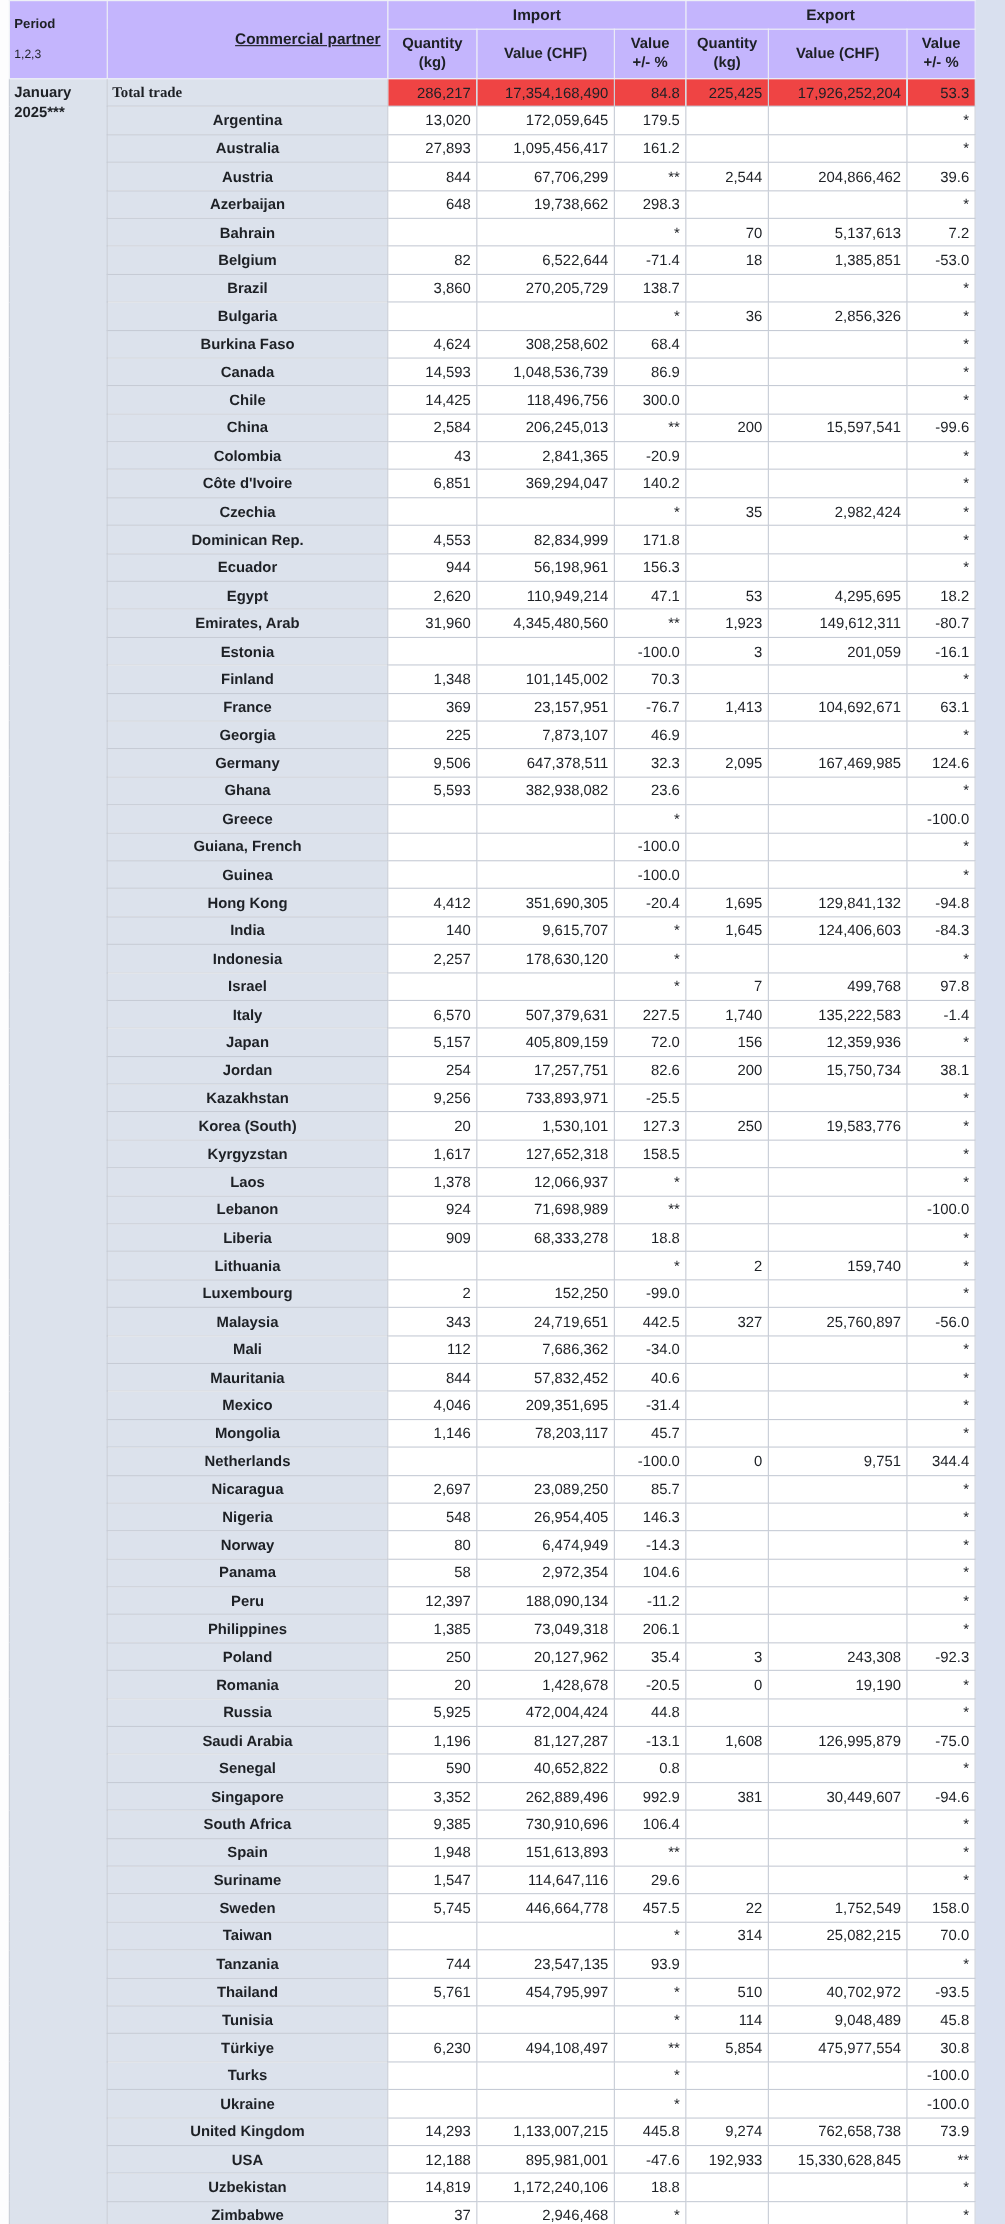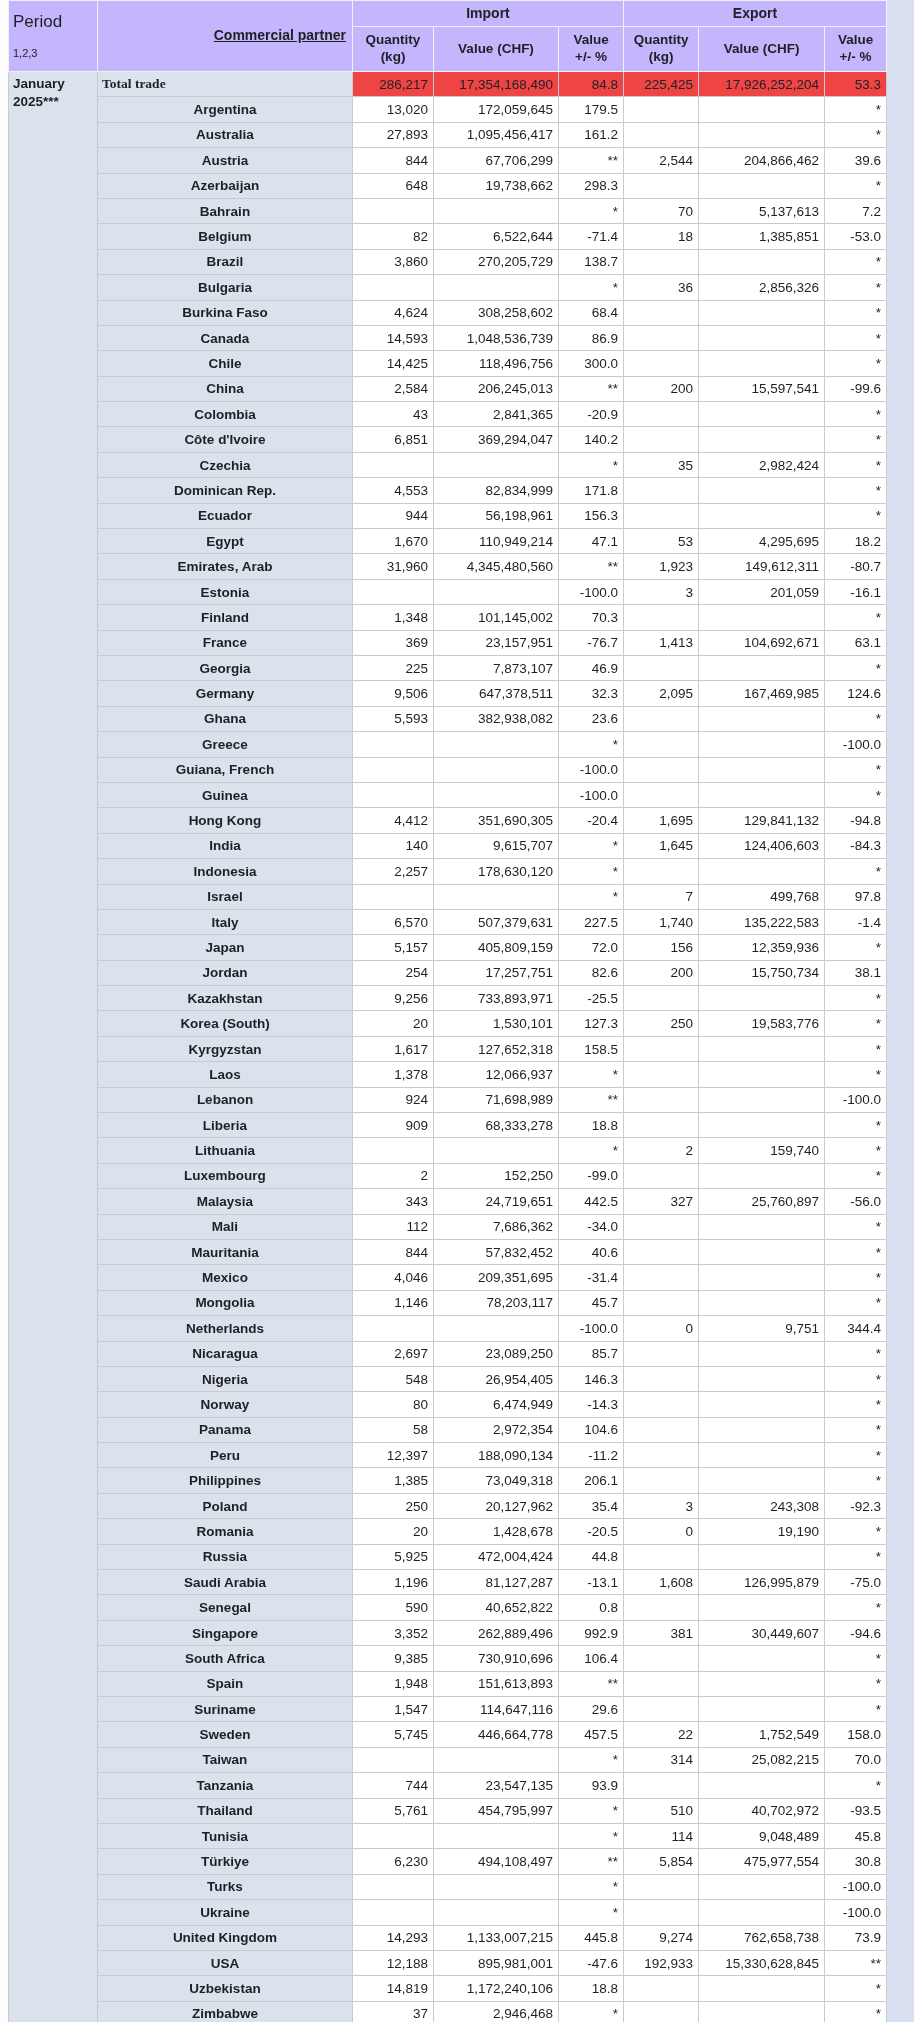--- a/index.html
+++ b/index.html
@@ -48,21 +48,21 @@
     background: #c4b5fd;
     border: 1px solid #eef1f6;
     font-weight: bold;
     padding: 2px 6px;
     line-height: 1.25;
     vertical-align: middle;
   }
   tr.h1 th { height: 21px; font-size: 14px; }
   tr.h2 th { height: 40px; font-size: 13.5px; }
   th.period-h { text-align: left; vertical-align: middle; padding-left: 4px; }
-  th.period-h .ph-main { font-size: 17px; font-weight: normal; }
+  th.period-h .ph-main { font-size: 12px; font-weight: bold; }
   th.period-h .ph-notes { font-size: 11px; font-weight: normal; margin-top: 15px; }
   th.partner-h { text-align: right; padding-left: 5px; font-size: 14px; text-decoration: underline; }
   th.group-h { text-align: center; }
   th.sub-h { text-align: center; }
 
   tbody td {
     border: 1px solid #c6cbd5;
     height: 24.4px;
     padding: 0 5px;
     background: #ffffff;
@@ -282,21 +282,21 @@
           <td class="partner country">Ecuador</td>
           <td class="num">944</td>
           <td class="num">56,198,961</td>
           <td class="num">156.3</td>
           <td class="num"></td>
           <td class="num"></td>
           <td class="num">*</td>
         </tr>
         <tr>
           <td class="partner country">Egypt</td>
-          <td class="num">1,670</td>
+          <td class="num">2,620</td>
           <td class="num">110,949,214</td>
           <td class="num">47.1</td>
           <td class="num">53</td>
           <td class="num">4,295,695</td>
           <td class="num">18.2</td>
         </tr>
         <tr>
           <td class="partner country">Emirates, Arab</td>
           <td class="num">31,960</td>
           <td class="num">4,345,480,560</td>

